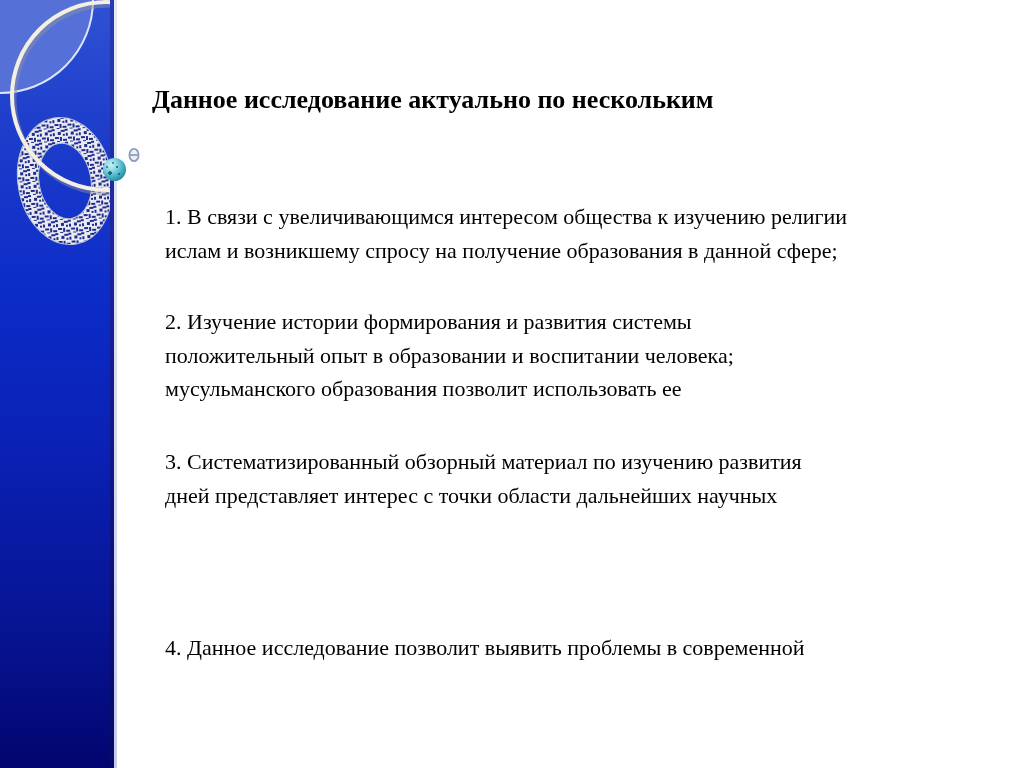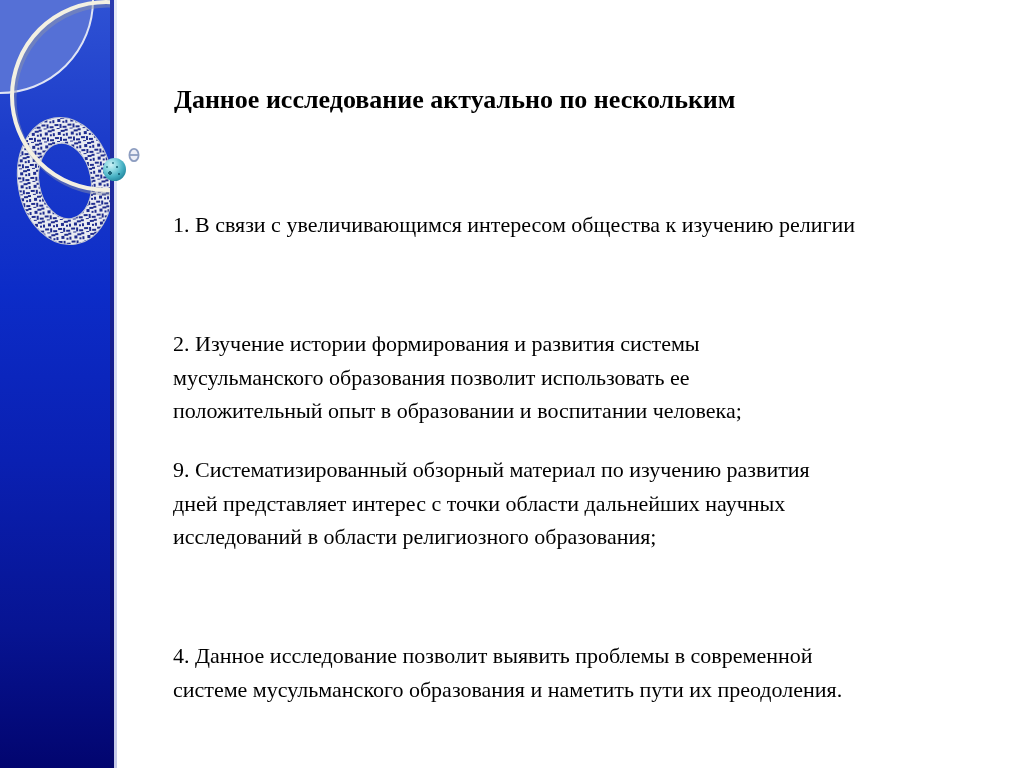--- a/index.html
+++ b/index.html
@@ -39,29 +39,29 @@
       radial-gradient(2.5px 2.5px at 14px 9px, rgba(14,86,106,.75) 60%, transparent 61%),
       radial-gradient(2px 2px at 16px 16px, rgba(14,86,106,.75) 60%, transparent 61%),
       radial-gradient(2px 2px at 10px 5px,  rgba(18,96,116,.6) 60%, transparent 61%),
       radial-gradient(2px 2px at 4px 9px,   rgba(18,96,116,.6) 60%, transparent 61%),
       radial-gradient(circle at 35% 30%, #cbf0f5 0%, #8fd9e3 25%, #46b0c3 55%, #1f8199 82%, #156d84 100%);
     z-index:5;
   }
   .theta{position:absolute;left:127px;top:147px;z-index:5;}
   
   .title{
-    position:absolute;left:174px;top:82px;margin:0;
+    position:absolute;left:152px;top:82px;margin:0;
     font-size:26px;line-height:36px;font-weight:bold;
   }
   .para{
-    position:absolute;left:165px;margin:8px;
+    position:absolute;left:165px;margin:0;
     font-size:22px;line-height:33.5px;font-weight:normal;
   }
   .p1{top:200px}
-  .p2{top:319px}
+  .p2{top:305px}
   .p3{top:445px}
   .p4{top:631px}
   .line{white-space:pre;}
 </style>
 </head>
 <body>
 
 <div class="slide">
 
   <div class="sidebar">
@@ -90,32 +90,31 @@
     <ellipse cx="7" cy="8" rx="4.6" ry="6.2" fill="#edeff7" stroke="#8d9dc0" stroke-width="1.8"></ellipse>
     <line x1="2.6" y1="8" x2="11.4" y2="8" stroke="#8d9dc0" stroke-width="1.8"></line>
   </svg>
 
   <h1 class="title">
     <div class="line">Данное исследование актуально по нескольким</div>
   </h1>
 
   <div class="para p1">
     <div class="line">1. В связи с увеличивающимся интересом общества к изучению религии</div>
+    <div class="line">ислам и возникшему спросу на получение образования в данной сфере;</div>
   </div>
 
   <div class="para p2">
     <div class="line">2. Изучение истории формирования и развития системы</div>
+    <div class="line">положительный опыт в образовании и воспитании человека;</div>
     <div class="line">мусульманского образования позволит использовать ее</div>
-    <div class="line">положительный опыт в образовании и воспитании человека;</div>
   </div>
 
   <div class="para p3">
-    <div class="line">9. Систематизированный обзорный материал по изучению развития</div>
+    <div class="line">3. Систематизированный обзорный материал по изучению развития</div>
     <div class="line">дней представляет интерес с точки области дальнейших научных</div>
-    <div class="line">исследований в области религиозного образования;</div>
   </div>
 
   <div class="para p4">
     <div class="line">4. Данное исследование позволит выявить проблемы в современной</div>
-    <div class="line">системе мусульманского образования и наметить пути их преодоления.</div>
   </div>
 
 </div>
 
 </body></html>

